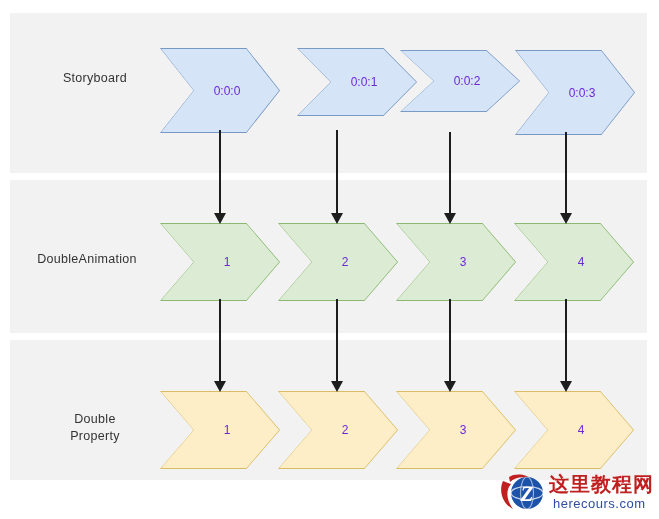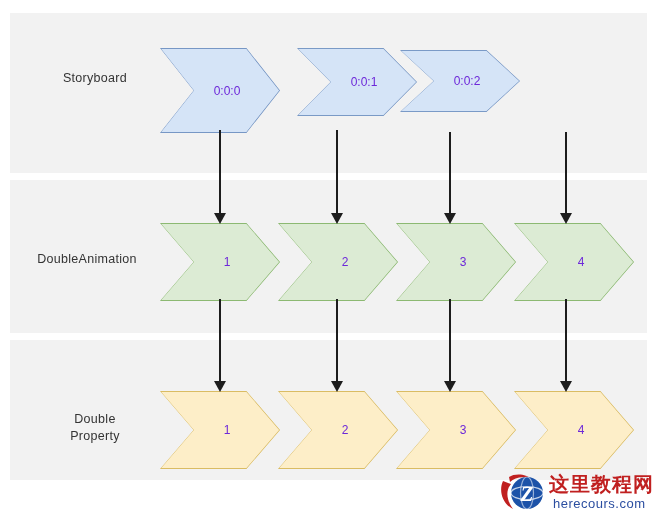--- a/index.html
+++ b/index.html
@@ -152,20 +152,25 @@
   </div>
   <div class="chev c-blue" style="left:297px; top:48px; width:120px; height:68px;">
     <div class="shape"></div>
     <div class="fill"></div>
     <div class="num">0:0:1</div>
   </div>
   <div class="chev c-blue" style="left:400px; top:50px; width:120px; height:62px;">
     <div class="shape"></div>
     <div class="fill"></div>
     <div class="num">0:0:2</div>
+  </div>
+  <div class="chev c-blue" style="left:515px; top:50px; width:120px; height:85px;">
+    <div class="shape"></div>
+    <div class="fill"></div>
+    <div class="num">0:0:3</div>
   </div>
 
   <div class="chev c-green" style="left:160px; top:223px; width:120px; height:78px;">
     <div class="shape"></div>
     <div class="fill"></div>
     <div class="num">1</div>
   </div>
   <div class="chev c-green" style="left:278px; top:223px; width:120px; height:78px;">
     <div class="shape"></div>
     <div class="fill"></div>

